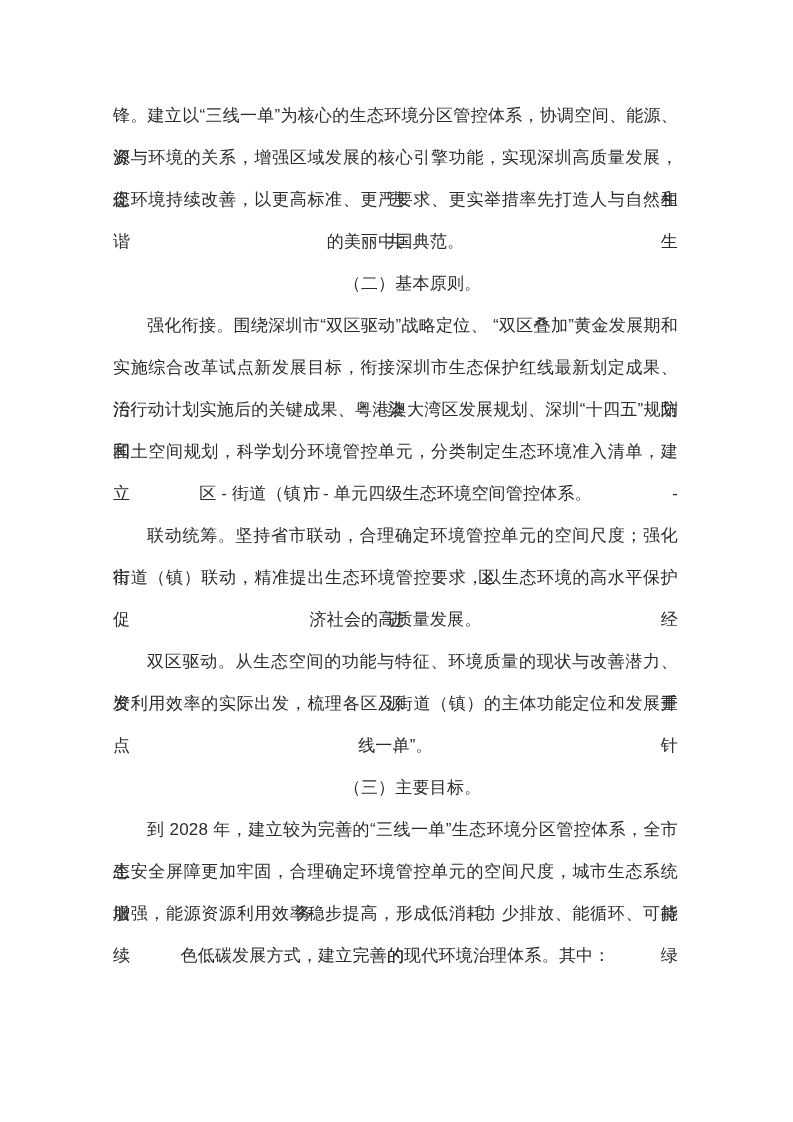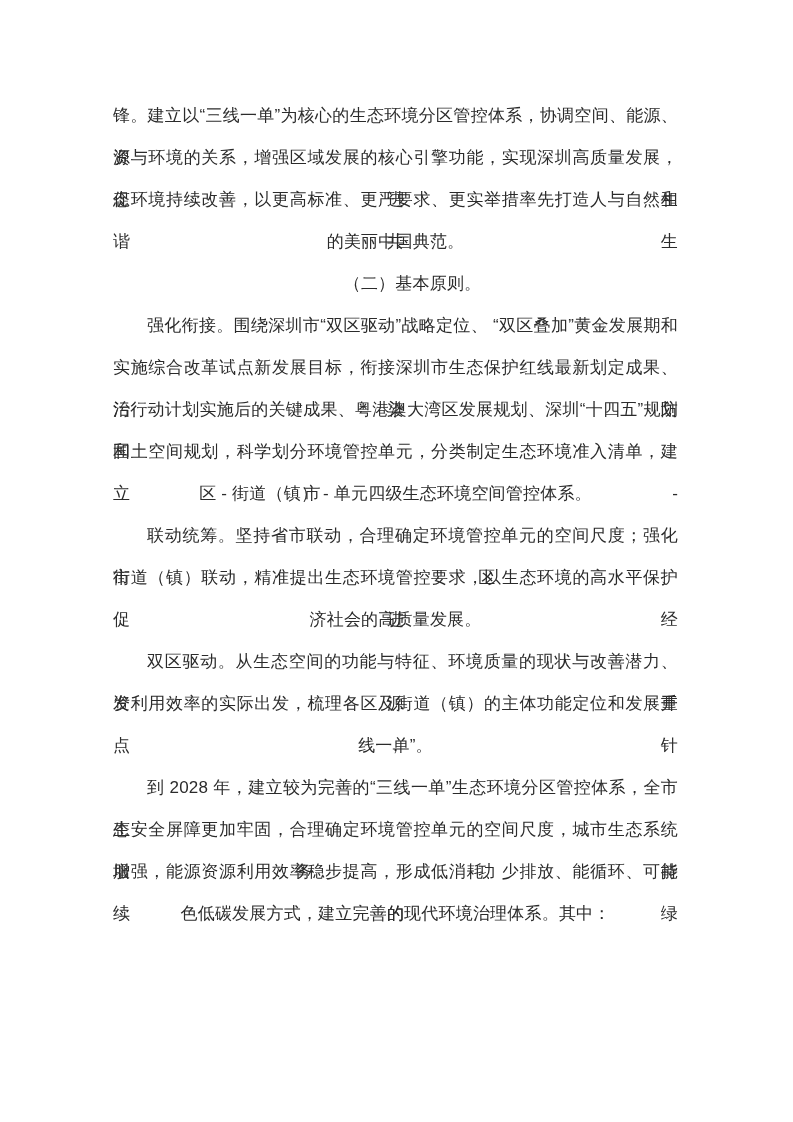--- a/index.html
+++ b/index.html
@@ -52,18 +52,19 @@
       <div class="line fill">实施综合改革试点新发展目标，衔接深圳市生态保护红线最新划定成果、污染防</div>
       <div class="line fill">治行动计划实施后的关键成果、粤港澳大湾区发展规划、深圳“十四五”规划和</div>
       <div class="line fill">国土空间规划，科学划分环境管控单元，分类制定生态环境准入清单，建立市 -</div>
       <div class="line">区 - 街道（镇） - 单元四级生态环境空间管控体系。</div>
       <div class="line fill indent">联动统筹。坚持省市联动，合理确定环境管控单元的空间尺度；强化市、区、</div>
       <div class="line fill">街道（镇）联动，精准提出生态环境管控要求，以生态环境的高水平保护促进经</div>
       <div class="line">济社会的高质量发展。</div>
       <div class="line fill indent">双区驱动。从生态空间的功能与特征、环境质量的现状与改善潜力、资源开</div>
       <div class="line fill">发利用效率的实际出发，梳理各区及街道（镇）的主体功能定位和发展重点，针</div>
       <div class="line">线一单”。</div>
+      <div class="line indent">（三）主要目标。</div>
       <div class="line fill indent">到 2028 年，建立较为完善的“三线一单”生态环境分区管控体系，全市生</div>
       <div class="line fill">态安全屏障更加牢固，合理确定环境管控单元的空间尺度，城市生态系统服务功能</div>
       <div class="line fill">增强，能源资源利用效率稳步提高，形成低消耗、少排放、能循环、可持续的绿</div>
       <div class="line">色低碳发展方式，建立完善的现代环境治理体系。其中：</div>
     </div>
 </div>
 
 </body></html>

